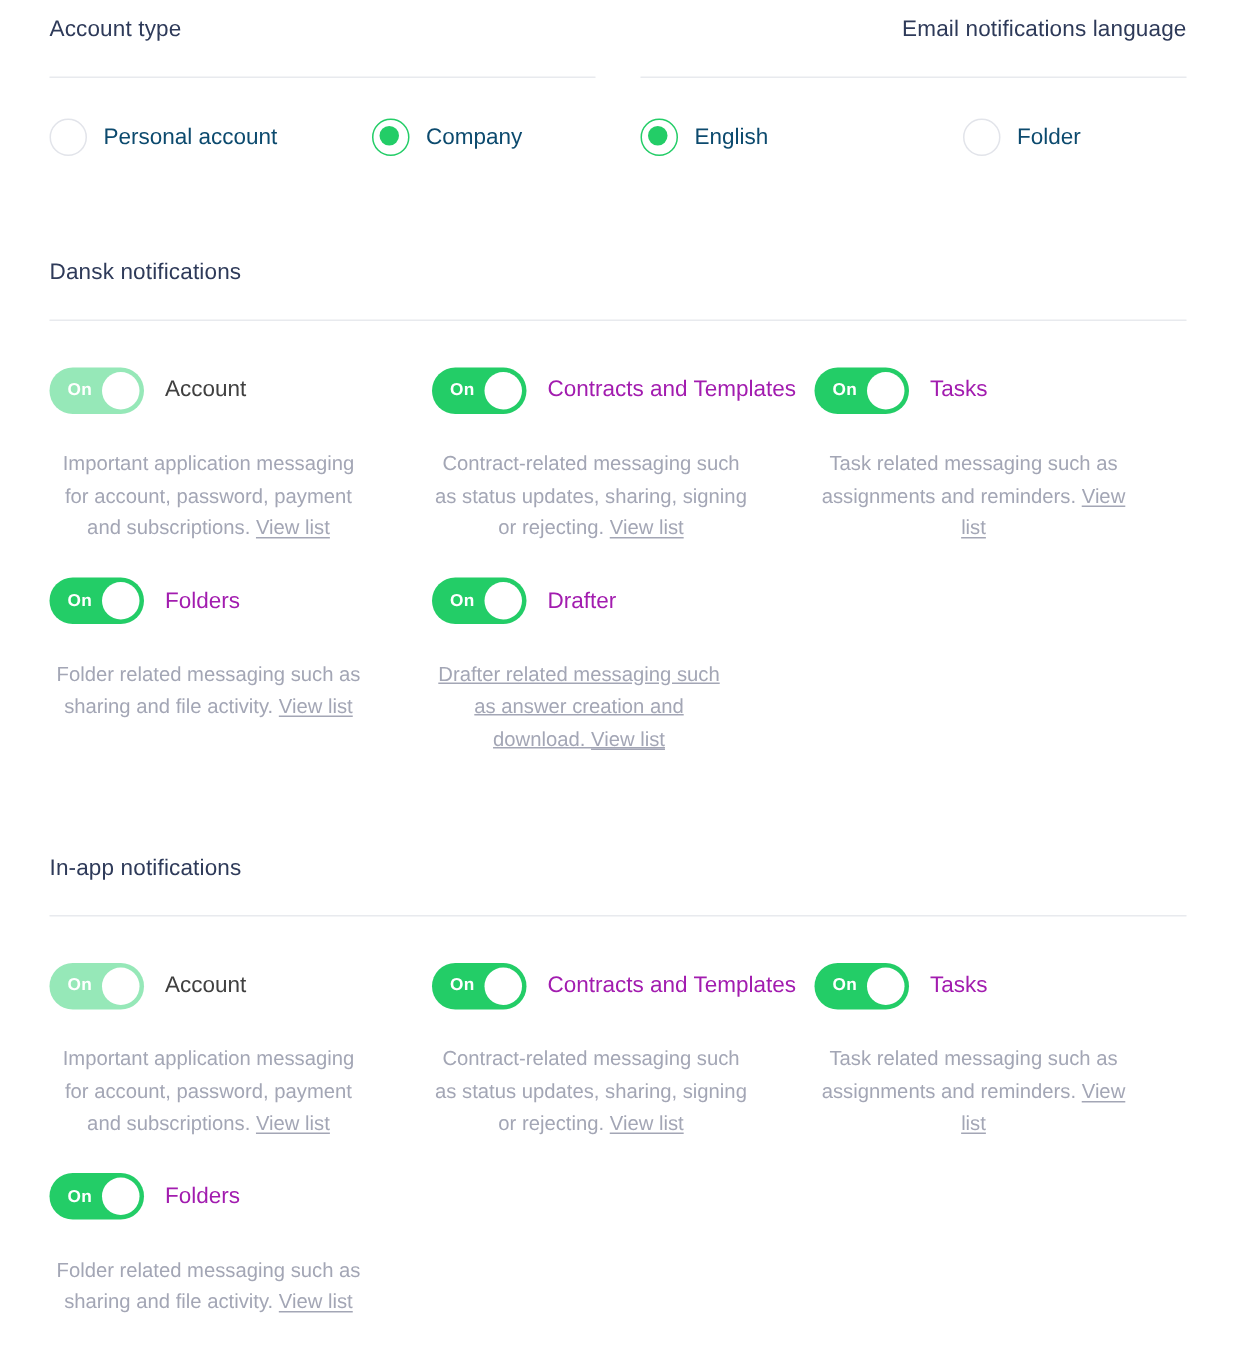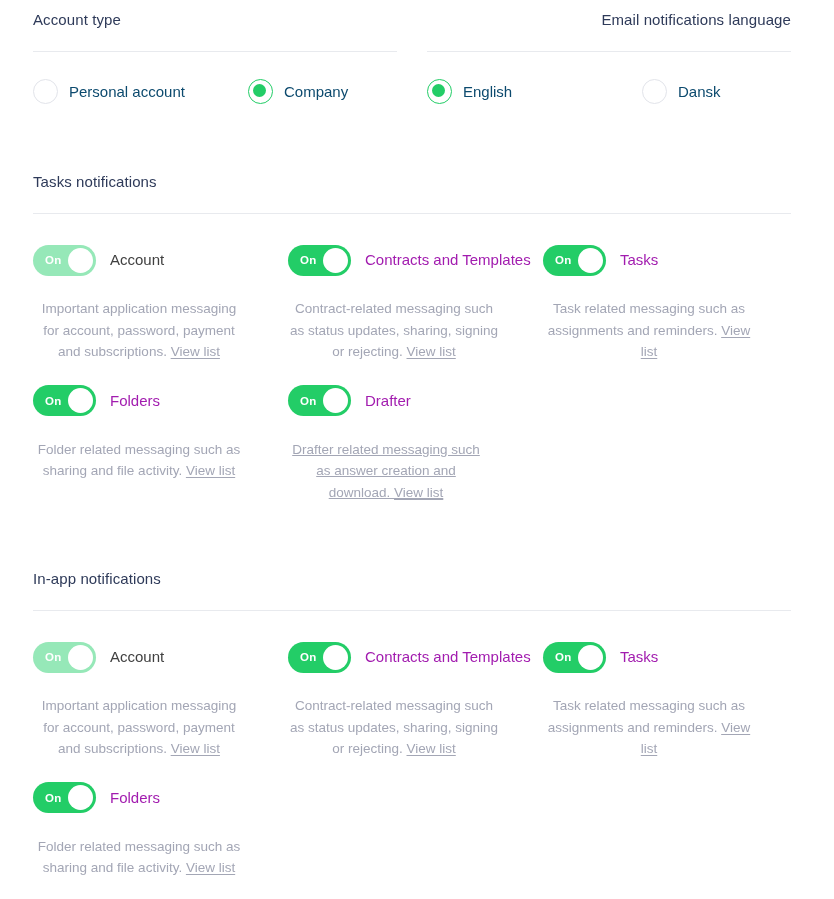--- a/index.html
+++ b/index.html
@@ -184,29 +184,29 @@
     <div class="top-col">
       <div class="sec-title">Email notifications language</div>
       <div class="rule"></div>
       <div class="radio-row">
         <div class="radio-item radio-slot-a">
           <span class="radio on"></span>
           <span class="radio-label">English</span>
         </div>
         <div class="radio-item radio-slot-b">
           <span class="radio"></span>
-          <span class="radio-label">Dansk</span>
+          <span class="radio-label">Folder</span>
         </div>
       </div>
     </div>
 
   </div>
 
   <div class="section" style="top:172px;">
-    <div class="sec-title">Tasks notifications</div>
+    <div class="sec-title">Dansk notifications</div>
     <div class="rule"></div>
 
     <div class="grid">
 
       <div class="cell">
         <div class="toggle-row">
           <span class="toggle disabled">
             <span class="toggle-text">On</span>
             <span class="knob"></span>
           </span>

